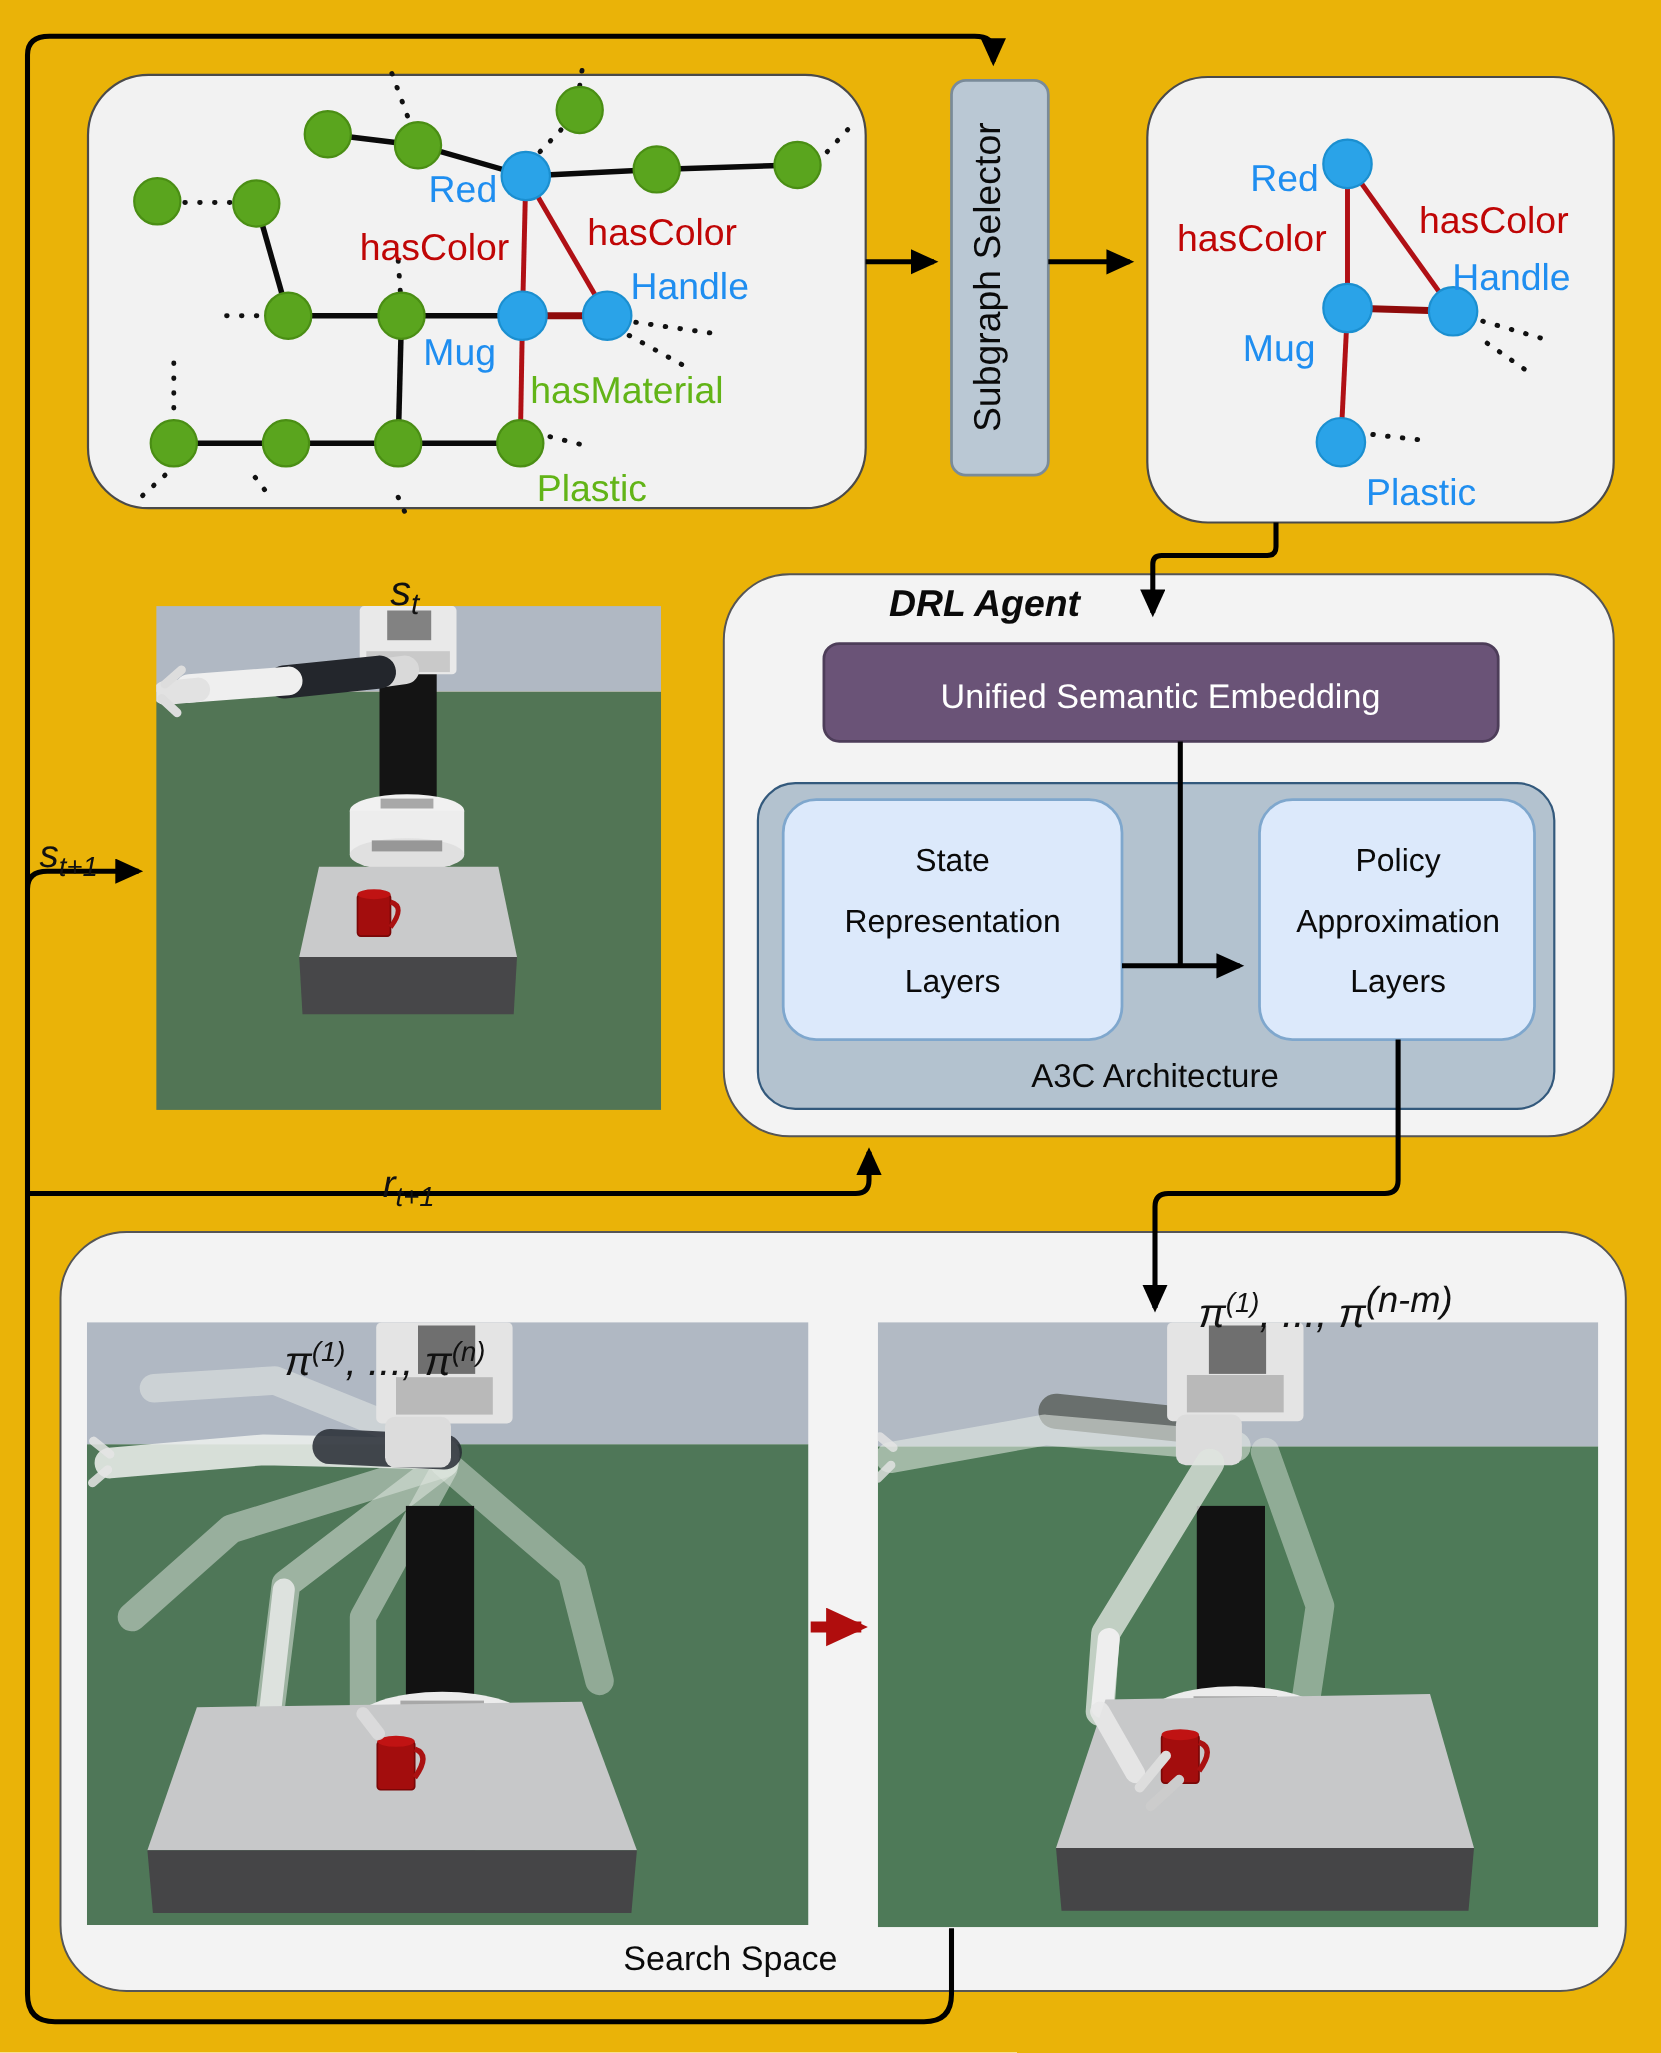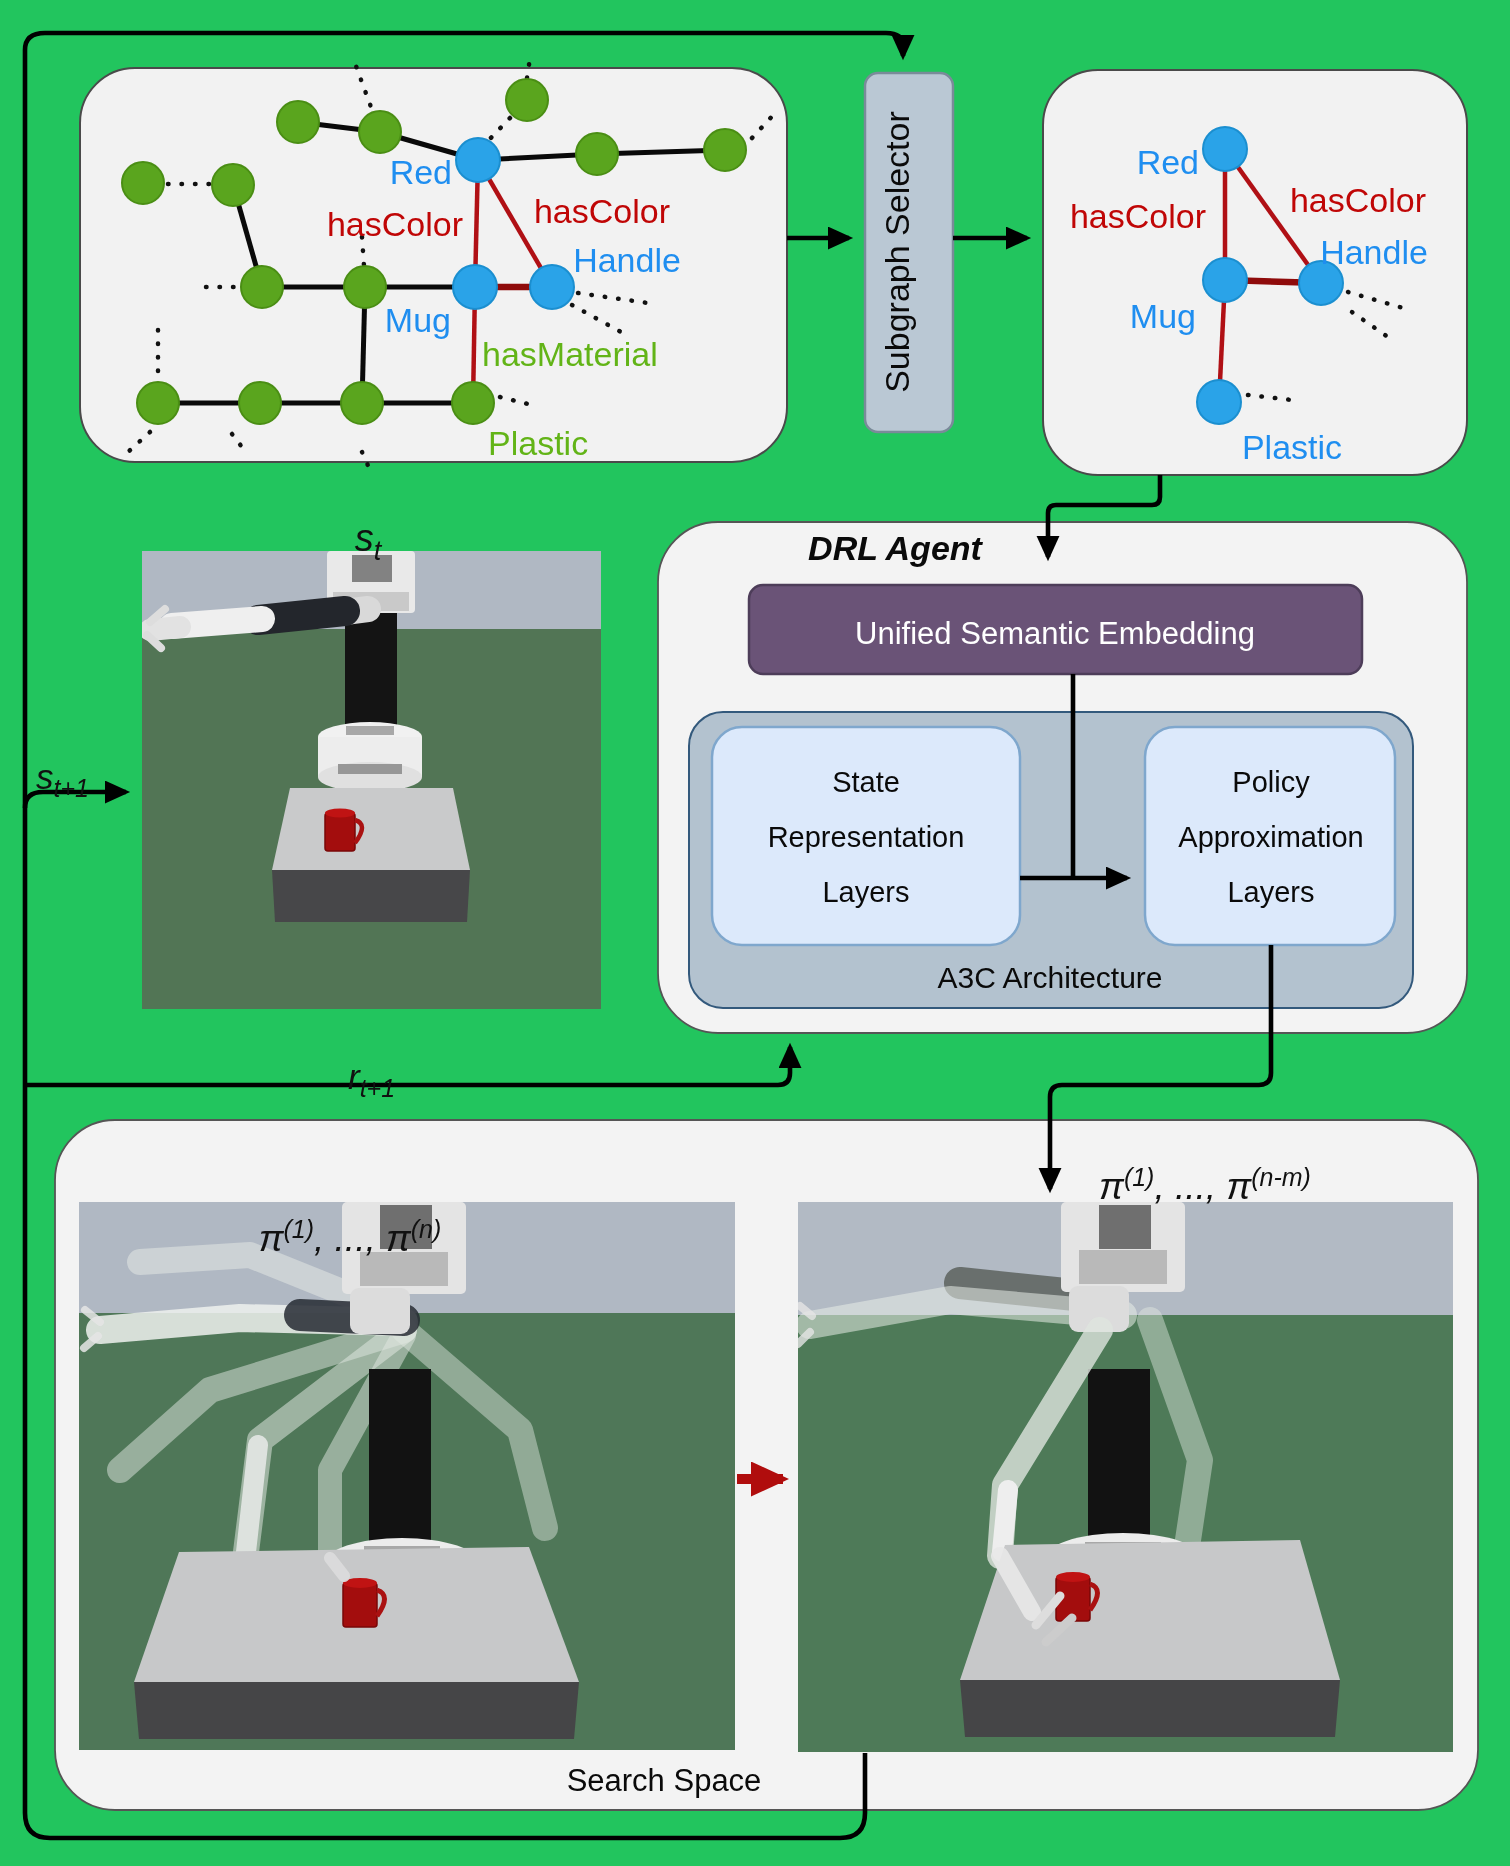--- a/index.html
+++ b/index.html
@@ -1,16 +1,16 @@
 <!DOCTYPE html>
 <html><head>
 <meta charset="utf-8">
 <style>
   html,body{margin:0;padding:0;background:#ffffff;}
-  .canvas{position:relative;width:1510px;height:1866px;background:#22c55e;
+  .canvas{position:relative;width:1510px;height:1866px;background:#eab308;
           font-family:"Liberation Sans",sans-serif;overflow:hidden;}
   .canvas svg{position:absolute;left:0;top:0;}
   .lbl{position:absolute;color:#111;white-space:nowrap;margin-top:21px;}
   .math{font-style:italic;font-family:"Liberation Sans",sans-serif;}
   .math sub,.math sup{font-style:italic;}
   .center{transform:translateX(-50%);}
   text{font-family:"Liberation Sans",sans-serif;}
 </style>
 </head>
 <body>
@@ -308,14 +308,14 @@
 </svg>
 
 <div class="lbl math center" style="left:368px;top:496px;font-size:38px;"><span>s</span><sub style="font-size:27px;">t</sub></div>
 
 <div class="lbl math" style="left:36px;top:736px;font-size:35px;"><span>s</span><sub style="font-size:25px;">t+1</sub></div>
 
 <div class="lbl math" style="left:348px;top:1036px;font-size:35px;text-align:center;"><span>r</span><sub style="font-size:25px;">t+1</sub></div>
 
 <div class="lbl math center" style="left:350px;top:1194px;font-size:37px;text-align:center;"><span>π</span><sup style="font-size:25px;">(1)</sup><span>, ..., </span><span>π</span><sup style="font-size:25px;">(n)</sup></div>
 
-<div class="lbl math center" style="left:1205px;top:1142px;font-size:37px;"><span>π</span><sup style="font-size:25px;">(1)</sup><span>, ..., </span><span>π</span><sup style="font-size:25px;">(n-m)</sup></div>
+<div class="lbl math center" style="left:1205px;top:1142px;font-size:37px;"><span>π</span><sup style="font-size:25px;">(1)</sup><span>, ..., </span><span>π</span><sup style="font-size:33px;">(n-m)</sup></div>
 </div>
 
 </body></html>

